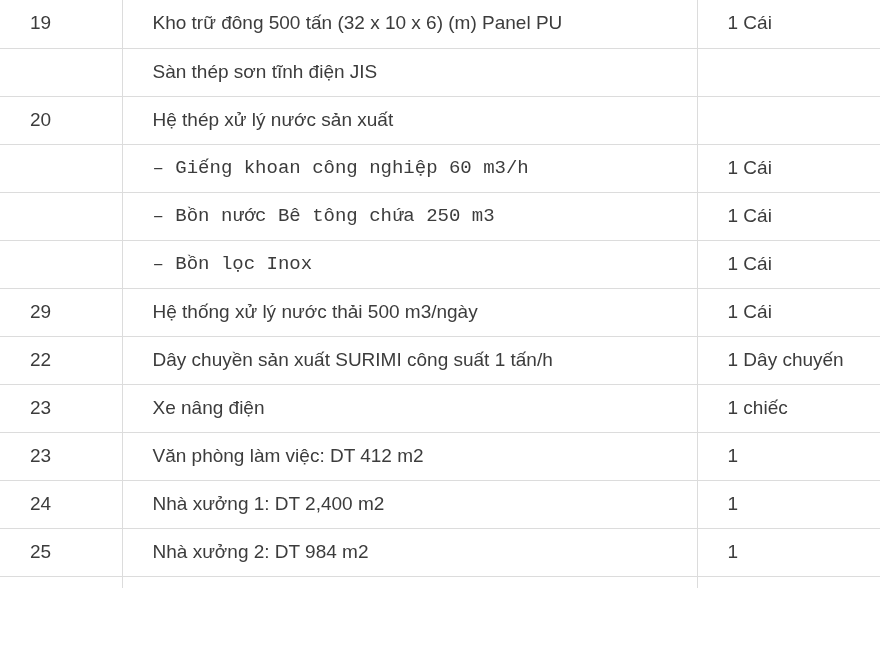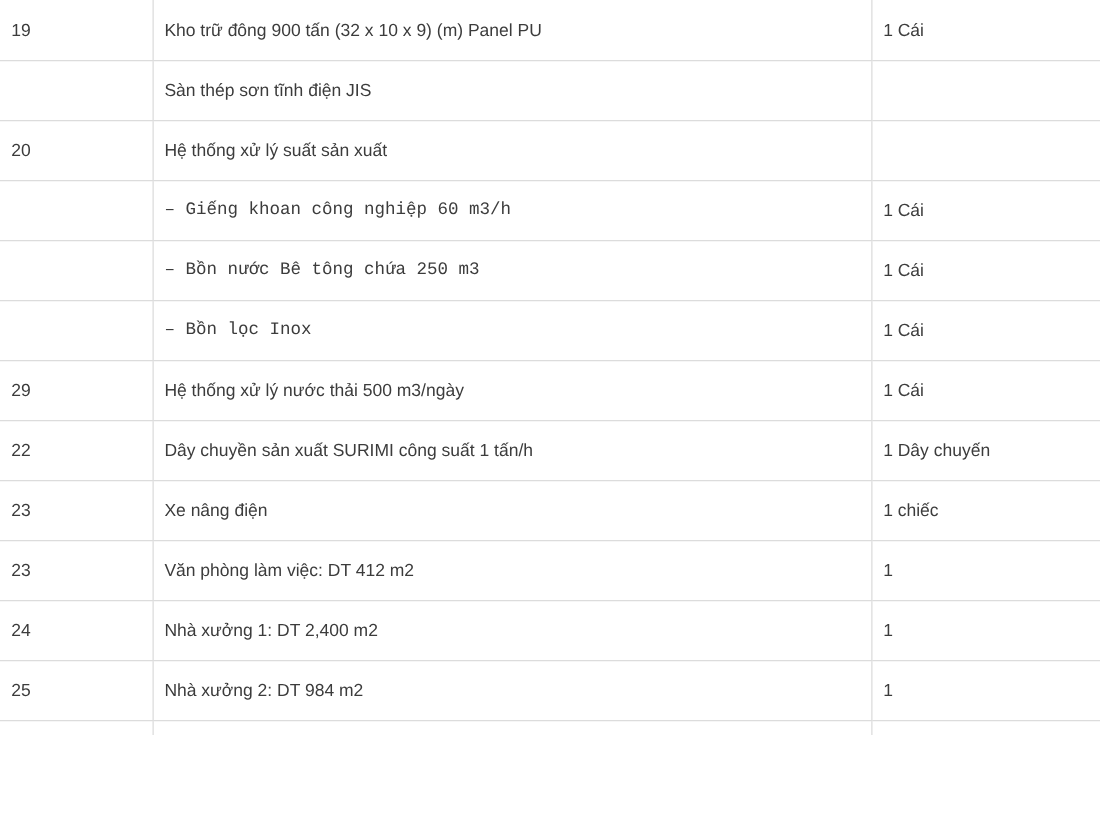--- a/index.html
+++ b/index.html
@@ -14,22 +14,22 @@
     color: #3c3c3c;
     overflow: hidden;
   }
   .doc-table {
     border-collapse: collapse;
     width: 880px;
     table-layout: fixed;
   }
   .doc-table td {
     border: 1px solid #dcdcdc;
-    padding: 0 9px;
-    font-size: 14px;
+    padding: 0 30px;
+    font-size: 19px;
     line-height: 1.3;
     vertical-align: middle;
     height: 48px;
     box-sizing: border-box;
     color: #3c3c3c;
     white-space: nowrap;
     overflow: hidden;
   }
   .col-no   { width: 122px; }
   .col-desc { width: 575px; }
@@ -44,33 +44,33 @@
   .partial td { height: 12px; border-bottom: none; }
 </style>
 </head>
 <body>
 
 <table class="doc-table">
   <tbody>
 
     <tr>
       <td class="col-no">19</td>
-      <td class="col-desc">Kho trữ đông 900 tấn (32 x 10 x 9) (m) Panel PU</td>
+      <td class="col-desc">Kho trữ đông 500 tấn (32 x 10 x 6) (m) Panel PU</td>
       <td class="col-qty">1 Cái</td>
     </tr>
 
     <tr>
       <td class="col-no"></td>
       <td class="col-desc">Sàn thép sơn tĩnh điện JIS</td>
       <td class="col-qty"></td>
     </tr>
 
     <tr>
       <td class="col-no">20</td>
-      <td class="col-desc">Hệ thống xử lý suất sản xuất</td>
+      <td class="col-desc">Hệ thép xử lý nước sản xuất</td>
       <td class="col-qty"></td>
     </tr>
 
     <tr>
       <td class="col-no"></td>
       <td class="col-desc indent">– Giếng khoan công nghiệp 60 m3/h</td>
       <td class="col-qty">1 Cái</td>
     </tr>
 
     <tr>

